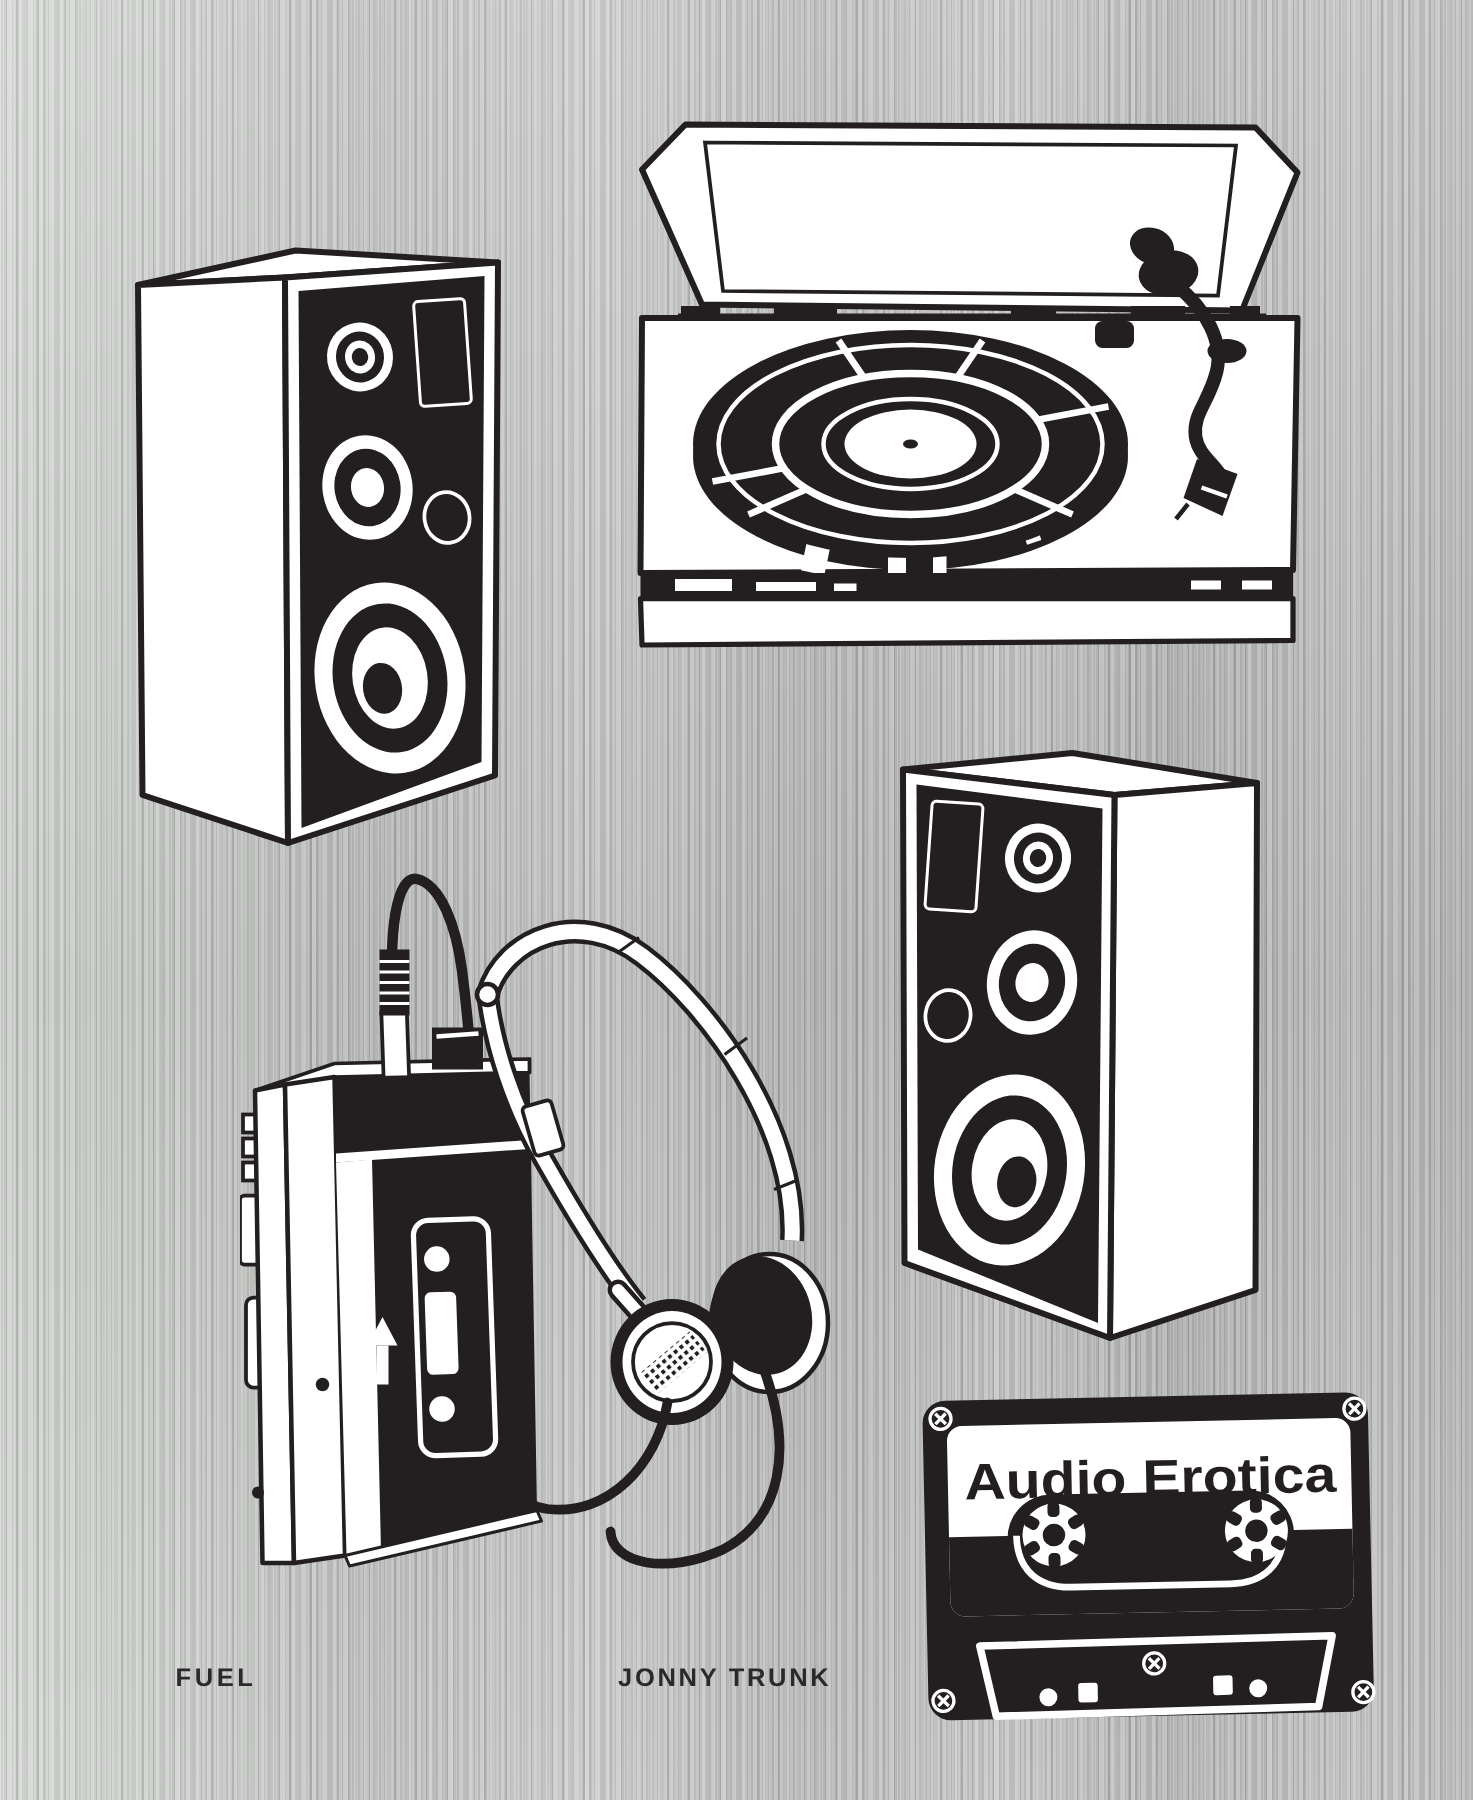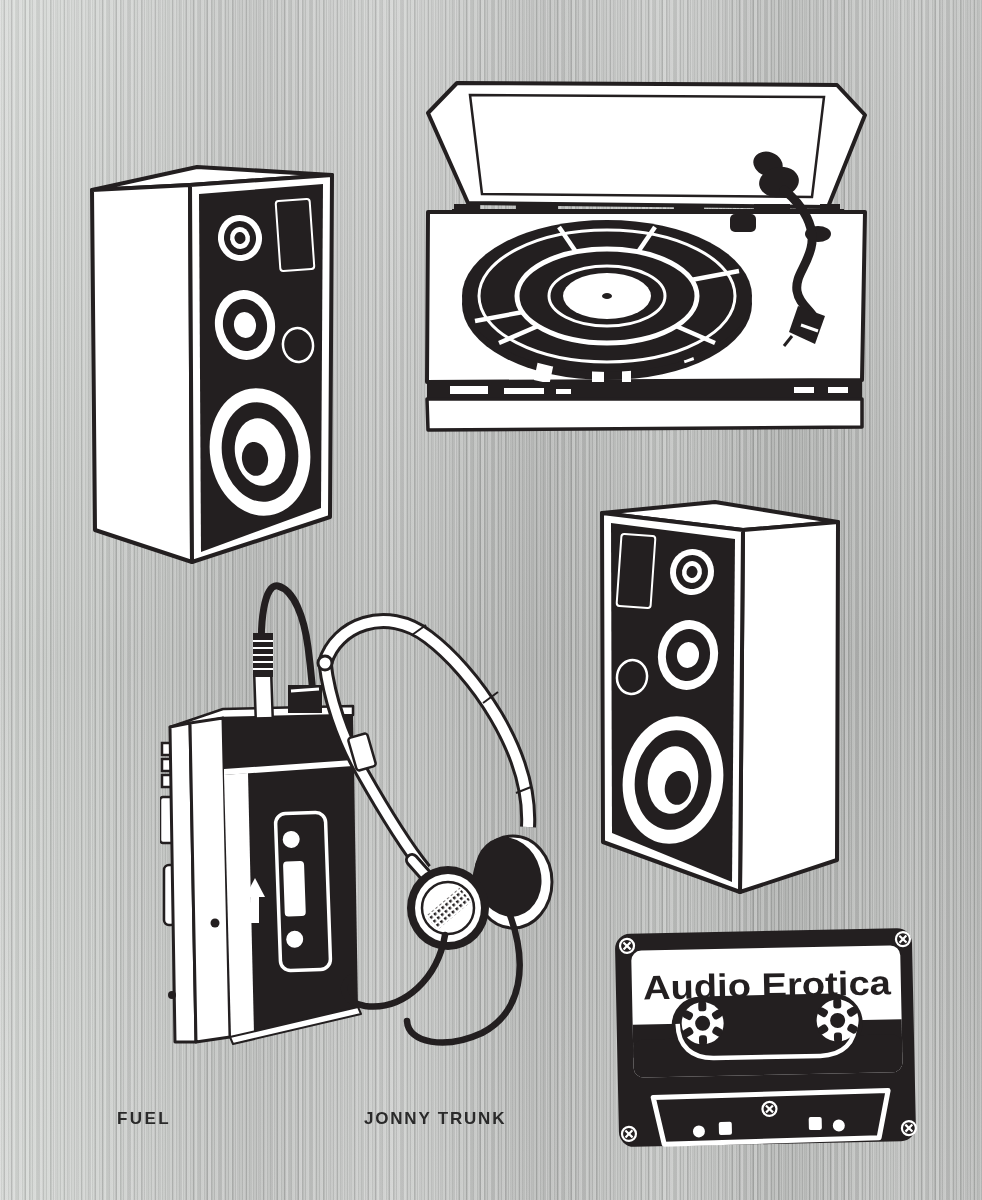--- a/index.html
+++ b/index.html
@@ -14,21 +14,21 @@
   .cover::before{
     content:"";position:absolute;inset:0;pointer-events:none;
     background:linear-gradient(180deg, rgba(255,255,255,0.14), rgba(0,0,0,0.03) 55%, rgba(255,255,255,0.07));
   }
   .illo{position:absolute;}
   .credit{
     position:absolute;top:1109px;
     font-weight:bold;font-size:17px;letter-spacing:2.4px;color:#2a2a2a;
   }
   .credit.publisher{left:93px;margin-left:24px;}
-  .credit.author{left:364px;letter-spacing:1.8px;}
+  .credit.author{left:364px;letter-spacing:1.8px;padding-left:48px;}
   .cassette-title{
     font-family:"Liberation Sans",sans-serif;font-weight:bold;
   }
 </style>
 </head>
 <body>
 
 <div class="cover">
 
   <svg class="illo" style="left:85px;top:163px" width="252" height="405" viewBox="0 0 252 405">

